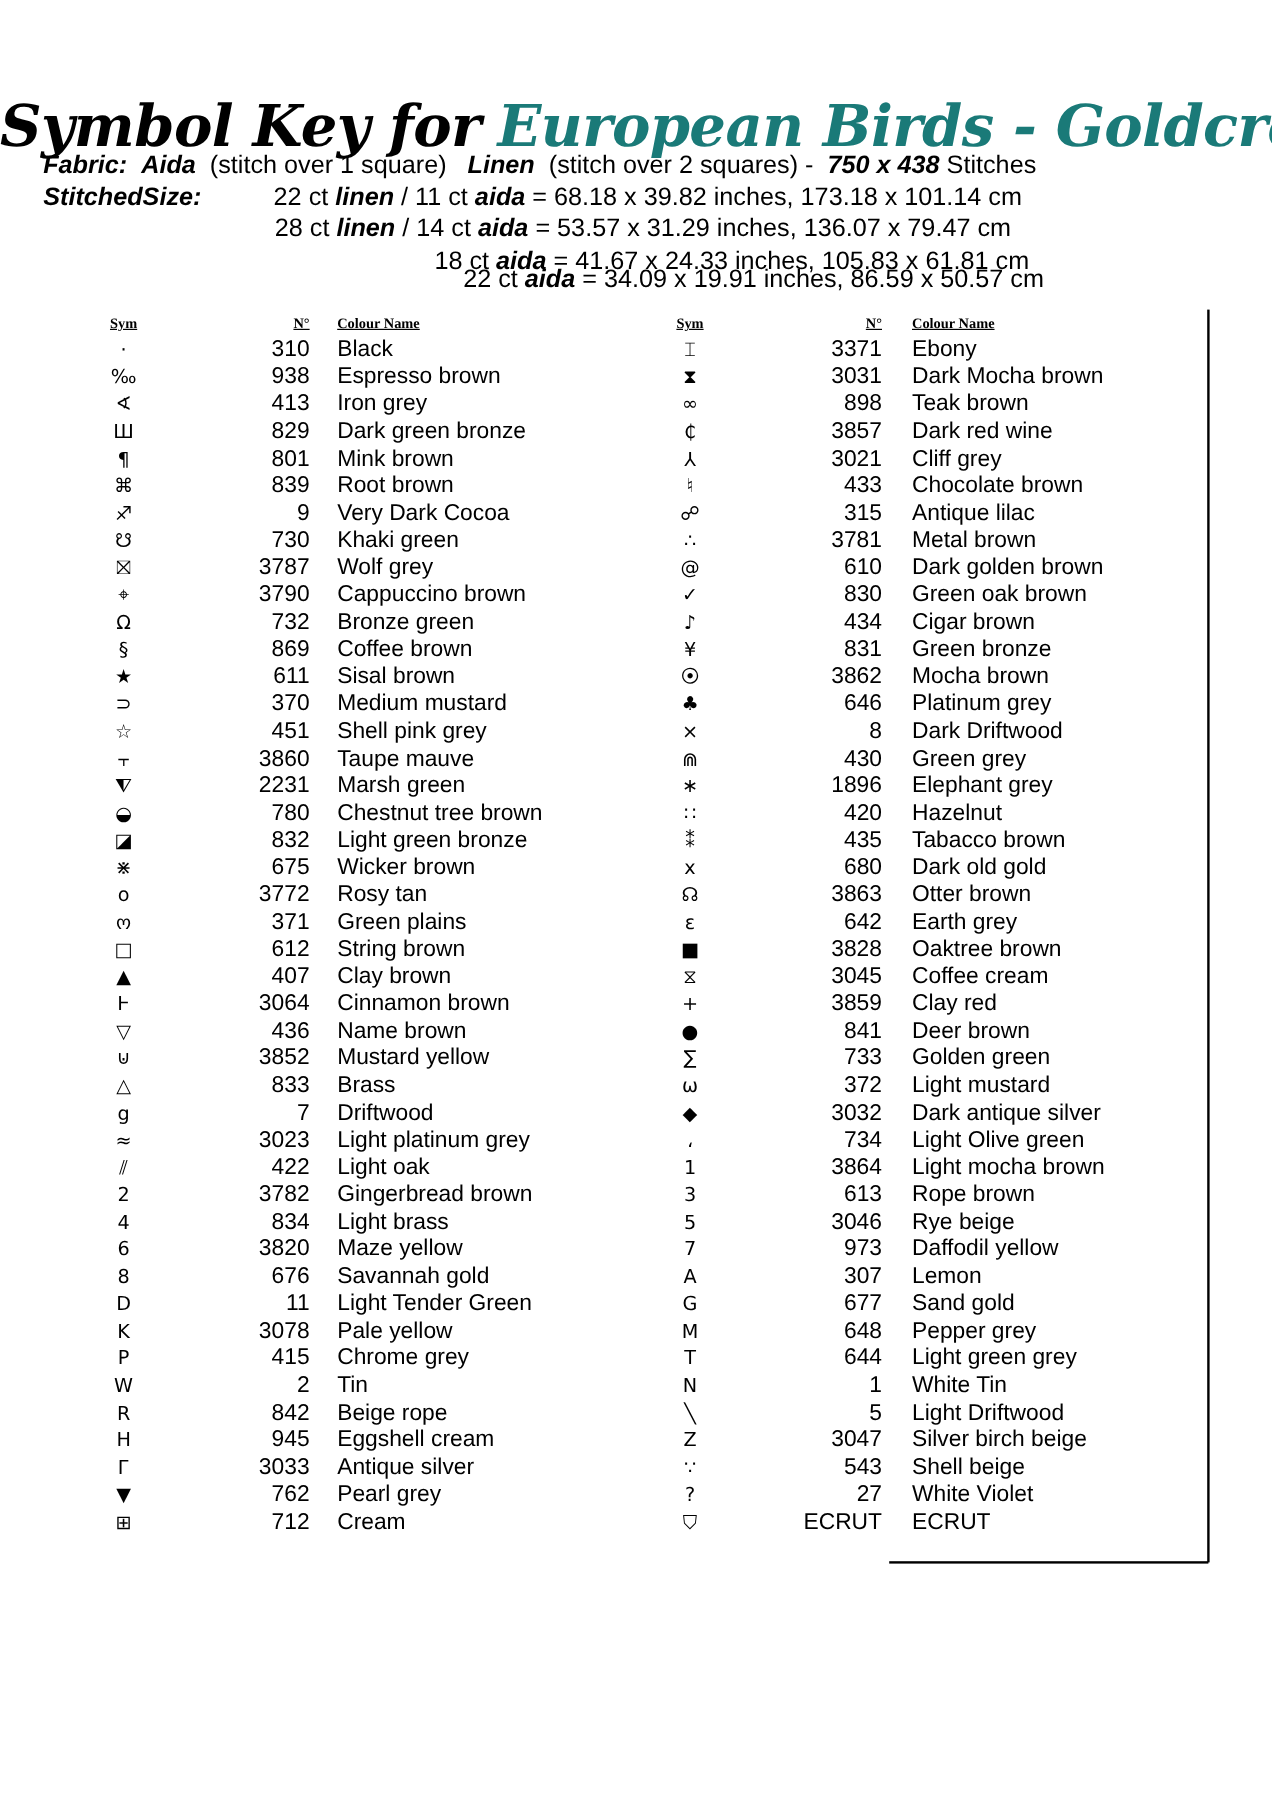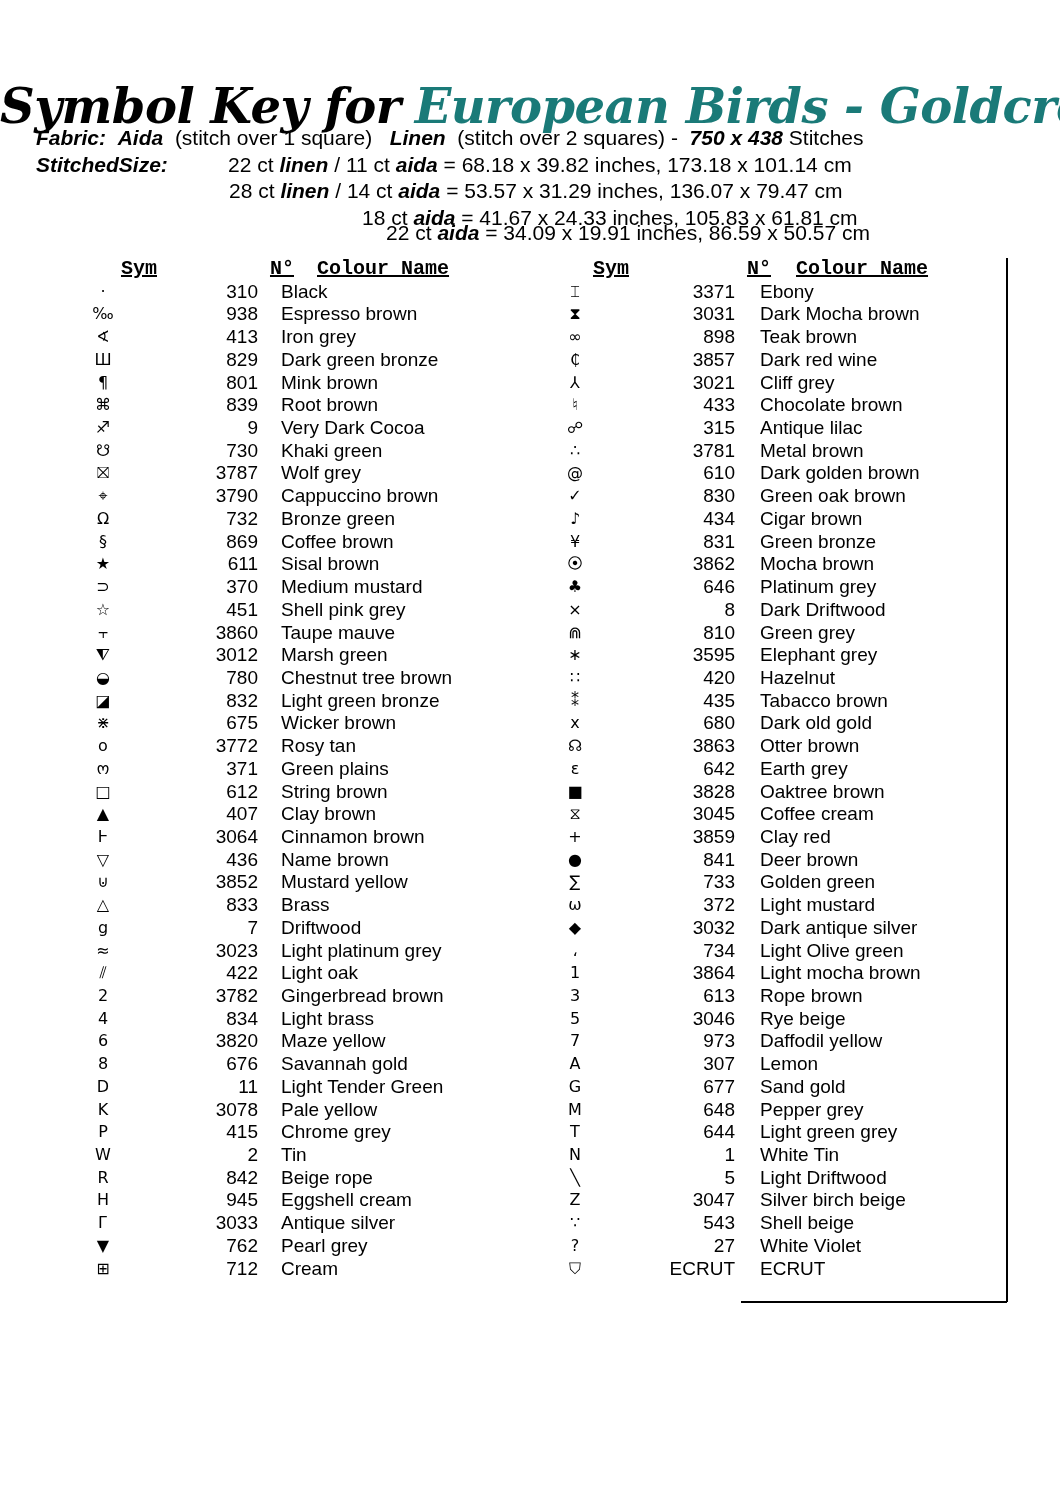--- a/index.html
+++ b/index.html
@@ -7,21 +7,21 @@
   .title { position: absolute; top: 78px; left: 0; width: 1060px; text-align: center; font-family: "DejaVu Serif", serif; font-style: italic; font-weight: bold; font-size: 48px; letter-spacing: -0.5px; white-space: nowrap; }
   .title .t1 { color: #000; }
   .title .t2 { color: #1a7a78; margin-left: 14px; }
   .hdr { position: absolute; font-size: 21px; white-space: nowrap; line-height: 26px; }
   .hdr b { font-weight: bold; font-style: italic; }
   .col { position: absolute; top: 258px; }
   .row { position: relative; height: 22.72px; line-height: 22.72px; font-size: 19px; white-space: nowrap; }
   .row .sym { position: absolute; width: 40px; text-align: center; font-family: "DejaVu Sans", sans-serif; font-size: 16px; }
   .row .num { position: absolute; text-align: right; }
   .row .name { position: absolute; }
-  .head .sym, .head .num, .head .name { font-weight: bold; text-decoration: underline; font-size: 20px; font-family: Liberation Mono, monospace; margin-left: 36px; }
+  .head .sym, .head .num, .head .name { font-weight: bold; text-decoration: underline; font-size: 12px; font-family: Liberation Serif, serif; }
   #col-left .sym { left: 83px; }
   #col-left .num { left: 180px; width: 78px; }
   #col-left .name { left: 281px; }
   #col-right .sym { left: 555px; }
   #col-right .num { left: 640px; width: 95px; }
   #col-right .name { left: 760px; }
   .vline { position: absolute; left: 1006px; top: 258px; width: 1.5px; height: 1044px; background: #000; }
   .hline { position: absolute; left: 741px; top: 1301px; width: 266px; height: 1.5px; background: #000; }
 </style>
 </head>
@@ -139,21 +139,21 @@
         <span class="num">451</span>
         <span class="name">Shell pink grey</span>
       </div>
       <div class="row">
         <span class="sym">⫟</span>
         <span class="num">3860</span>
         <span class="name">Taupe mauve</span>
       </div>
       <div class="row">
         <span class="sym">⧨</span>
-        <span class="num">3012</span>
+        <span class="num">2231</span>
         <span class="name">Marsh green</span>
       </div>
       <div class="row">
         <span class="sym">◒</span>
         <span class="num">780</span>
         <span class="name">Chestnut tree brown</span>
       </div>
       <div class="row">
         <span class="sym">◪</span>
         <span class="num">832</span>
@@ -364,26 +364,26 @@
         <span class="num">646</span>
         <span class="name">Platinum grey</span>
       </div>
       <div class="row">
         <span class="sym">⨯</span>
         <span class="num">8</span>
         <span class="name">Dark Driftwood</span>
       </div>
       <div class="row">
         <span class="sym">⋒</span>
-        <span class="num">810</span>
+        <span class="num">430</span>
         <span class="name">Green grey</span>
       </div>
       <div class="row">
         <span class="sym">∗</span>
-        <span class="num">3595</span>
+        <span class="num">1896</span>
         <span class="name">Elephant grey</span>
       </div>
       <div class="row">
         <span class="sym">∷</span>
         <span class="num">420</span>
         <span class="name">Hazelnut</span>
       </div>
       <div class="row">
         <span class="sym">⁑</span>
         <span class="num">435</span>

